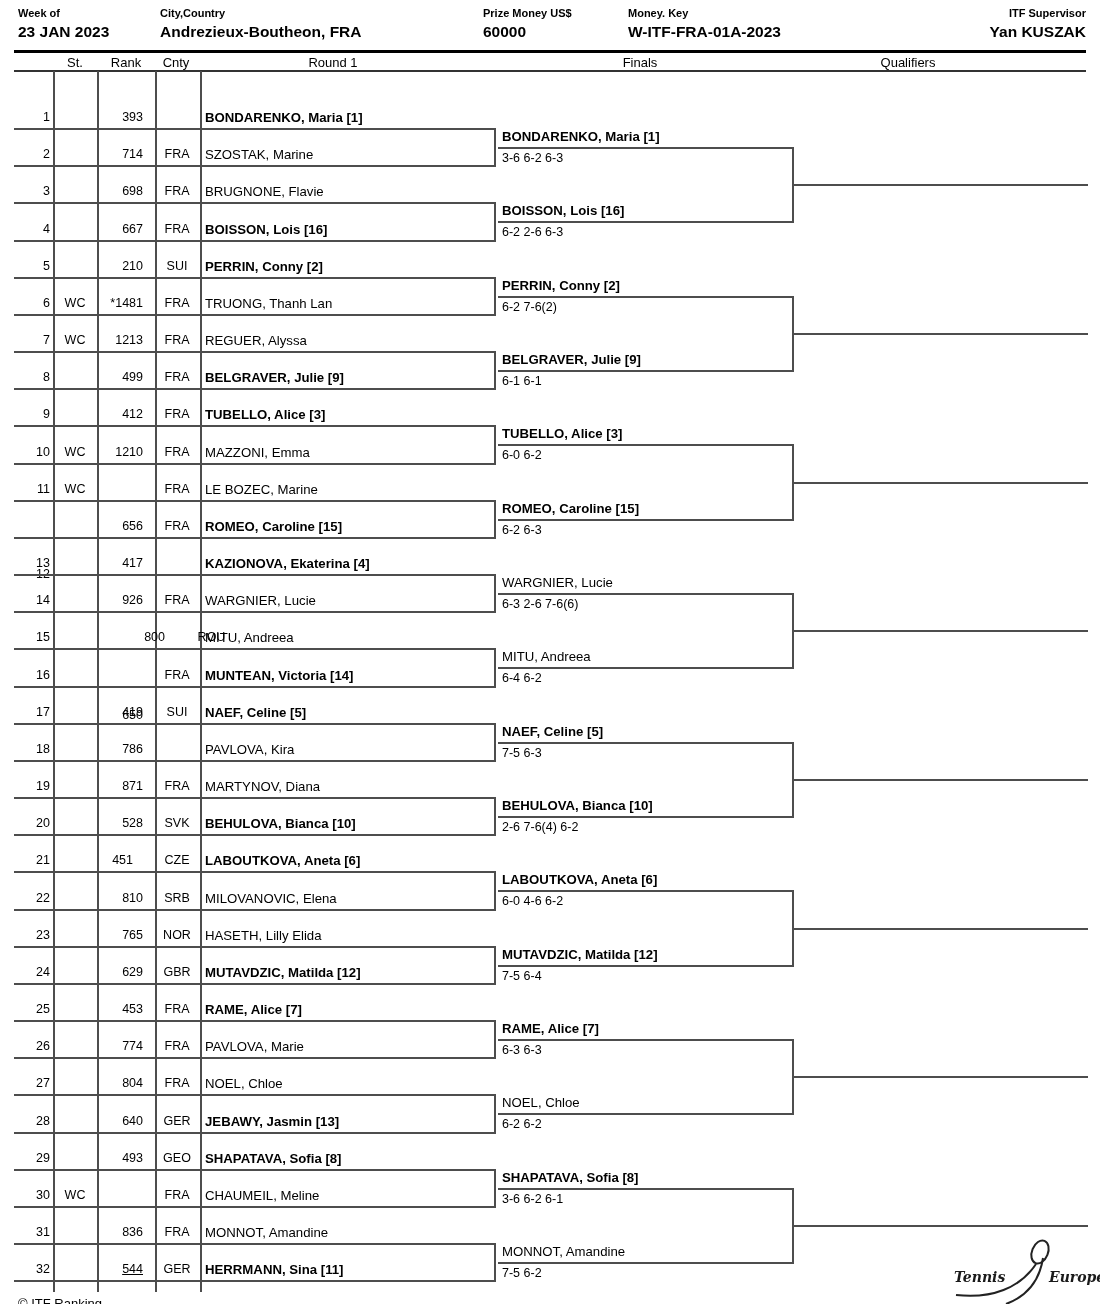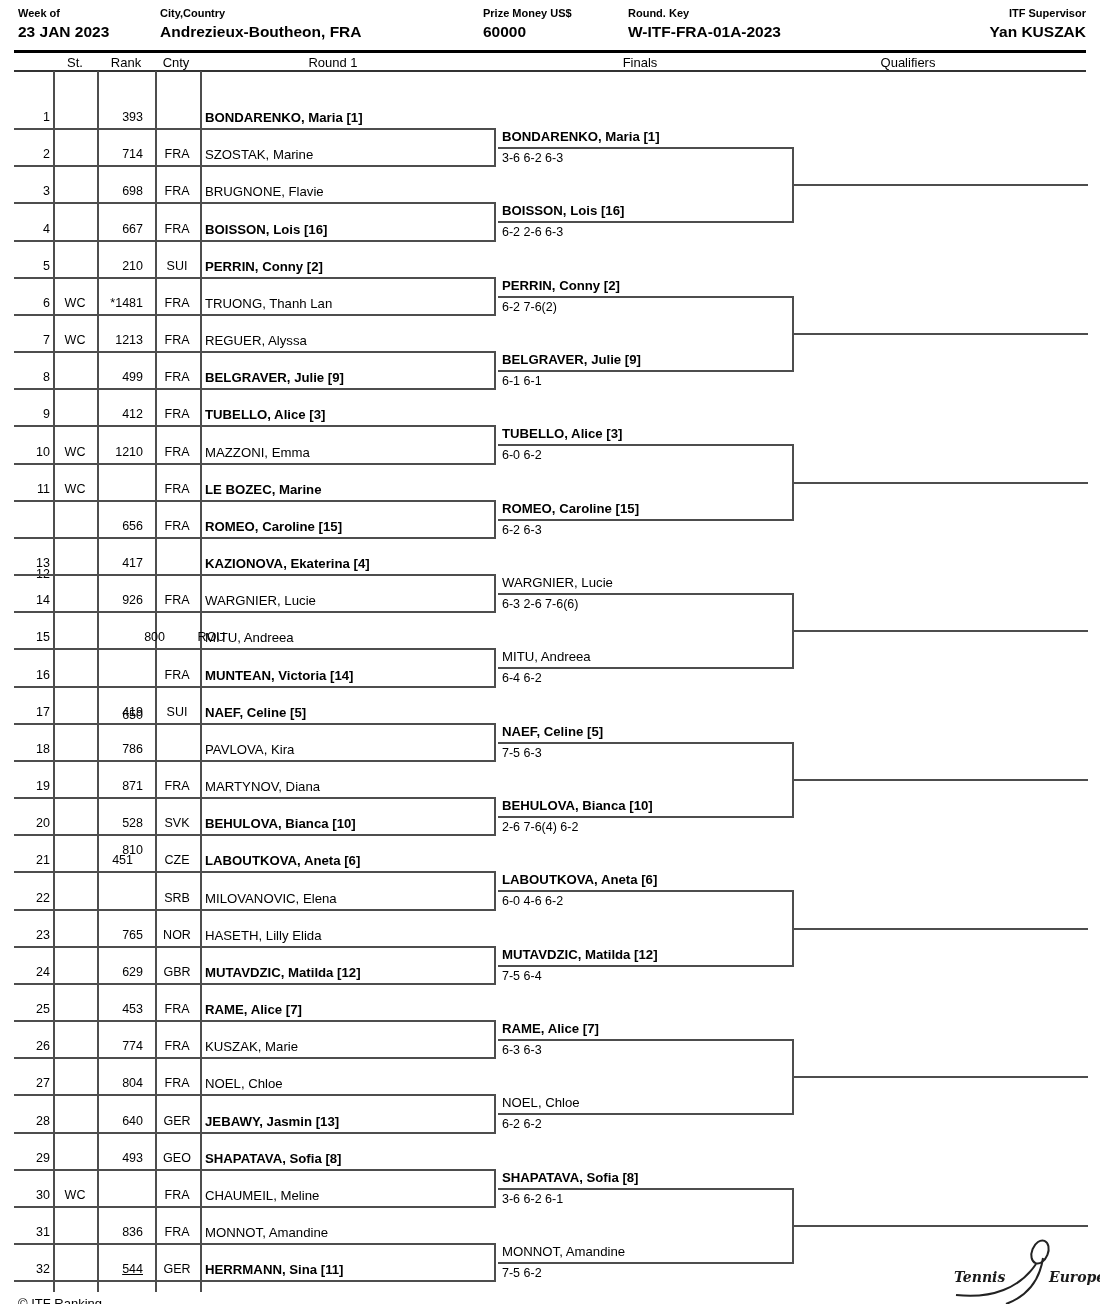--- a/index.html
+++ b/index.html
@@ -24,21 +24,21 @@
 
 <div class="hlabel" style="left:18px;top:7px">Week of</div>
 <div class="hvalue" style="left:18px;top:23px">23 JAN 2023</div>
 
 <div class="hlabel" style="left:160px;top:7px">City,Country</div>
 <div class="hvalue" style="left:160px;top:23px">Andrezieux-Boutheon, FRA</div>
 
 <div class="hlabel" style="left:483px;top:7px">Prize Money US$</div>
 <div class="hvalue" style="left:483px;top:23px">60000</div>
 
-<div class="hlabel" style="left:628px;top:7px">Round. Key</div>
+<div class="hlabel" style="left:628px;top:7px">Money. Key</div>
 <div class="hvalue" style="left:628px;top:23px">W-ITF-FRA-01A-2023</div>
 
 <div class="hlabel" style="right:14px;top:7px;text-align:right">ITF Supervisor</div>
 <div class="hvalue" style="right:14px;top:23px;text-align:right">Yan KUSZAK</div>
 
 <div class="blackline" style="left:14px;top:50px;width:1072px;height:3px"></div>
 
 <div class="colhead" style="left:75px;top:55px">St.</div>
 <div class="colhead" style="left:126px;top:55px">Rank</div>
 <div class="colhead" style="left:176px;top:55px">Cnty</div>
@@ -116,21 +116,21 @@
     <div class="cell ctr" style="left: 55px; top: 444px; width: 40px;">WC</div>
     <div class="cell num" style="left: 99px; top: 444px; width: 44px;">1210</div>
     <div class="cell ctr" style="left: 155px; top: 444px; width: 44px;">FRA</div>
     <div class="cell name" style="left: 205px; top: 444px; width: 288px;">MAZZONI, Emma</div>
     <div class="line" style="left: 14px; top: 463px; width: 481px; height: 2px;"></div>
     <div class="line" style="left: 494px; top: 425px; width: 2px; height: 40px;"></div>
     <div class="cell num" style="left: 16px; top: 481px; width: 34px;">11</div>
     <div class="cell ctr" style="left: 55px; top: 481px; width: 40px;">WC</div>
     <div class="cell num" style="left: 99px; top: 481px; width: 44px;"></div>
     <div class="cell ctr" style="left: 155px; top: 481px; width: 44px;">FRA</div>
-    <div class="cell name" style="left: 205px; top: 481px; width: 288px; font-weight: bold;">LE BOZEC, Marine</div>
+    <div class="cell name" style="left: 205px; top: 481px; width: 288px;">LE BOZEC, Marine</div>
     <div class="line" style="left: 14px; top: 500px; width: 481px; height: 2px;"></div>
     <div class="cell num" style="left: 16px; top: 518px; width: 34px; margin-top: 48px;">12</div>
     <div class="cell ctr" style="left: 55px; top: 518px; width: 40px;"></div>
     <div class="cell num" style="left: 99px; top: 518px; width: 44px;">656</div>
     <div class="cell ctr" style="left: 155px; top: 518px; width: 44px;">FRA</div>
     <div class="cell name seeded" style="left: 205px; top: 518px; width: 288px;">ROMEO, Caroline [15]</div>
     <div class="line" style="left: 14px; top: 537px; width: 481px; height: 2px;"></div>
     <div class="line" style="left: 494px; top: 500px; width: 2px; height: 39px;"></div>
     <div class="cell num" style="left: 16px; top: 555px; width: 34px;">13</div>
     <div class="cell ctr" style="left: 55px; top: 555px; width: 40px;"></div>
@@ -185,21 +185,21 @@
     <div class="line" style="left: 14px; top: 834px; width: 481px; height: 2px;"></div>
     <div class="line" style="left: 494px; top: 797px; width: 2px; height: 39px;"></div>
     <div class="cell num" style="left: 16px; top: 852px; width: 34px;">21</div>
     <div class="cell ctr" style="left: 55px; top: 852px; width: 40px;"></div>
     <div class="cell num" style="left: 89px; top: 852px; width: 44px;">451</div>
     <div class="cell ctr" style="left: 155px; top: 852px; width: 44px;">CZE</div>
     <div class="cell name seeded" style="left: 205px; top: 852px; width: 288px;">LABOUTKOVA, Aneta [6]</div>
     <div class="line" style="left: 14px; top: 871px; width: 481px; height: 2px;"></div>
     <div class="cell num" style="left: 16px; top: 890px; width: 34px;">22</div>
     <div class="cell ctr" style="left: 55px; top: 890px; width: 40px;"></div>
-    <div class="cell num" style="left: 99px; top: 842px; width: 44px; text-align: right;">810</div>
+    <div class="cell num" style="left: 99px; top: 890px; width: 44px; text-align: right;">810</div>
     <div class="cell ctr" style="left: 155px; top: 890px; width: 44px;">SRB</div>
     <div class="cell name" style="left: 205px; top: 890px; width: 288px;">MILOVANOVIC, Elena</div>
     <div class="line" style="left: 14px; top: 909px; width: 481px; height: 2px;"></div>
     <div class="line" style="left: 494px; top: 871px; width: 2px; height: 40px;"></div>
     <div class="cell num" style="left: 16px; top: 927px; width: 34px;">23</div>
     <div class="cell ctr" style="left: 55px; top: 927px; width: 40px;"></div>
     <div class="cell num" style="left: 99px; top: 927px; width: 44px;">765</div>
     <div class="cell ctr" style="left: 155px; top: 927px; width: 44px;">NOR</div>
     <div class="cell name" style="left: 205px; top: 927px; width: 288px;">HASETH, Lilly Elida</div>
     <div class="line" style="left: 14px; top: 946px; width: 481px; height: 2px;"></div>
@@ -213,21 +213,21 @@
     <div class="cell num" style="left: 16px; top: 1001px; width: 34px;">25</div>
     <div class="cell ctr" style="left: 55px; top: 1001px; width: 40px;"></div>
     <div class="cell num" style="left: 99px; top: 1001px; width: 44px;">453</div>
     <div class="cell ctr" style="left: 155px; top: 1001px; width: 44px;">FRA</div>
     <div class="cell name seeded" style="left: 205px; top: 1001px; width: 288px;">RAME, Alice [7]</div>
     <div class="line" style="left: 14px; top: 1020px; width: 481px; height: 2px;"></div>
     <div class="cell num" style="left: 16px; top: 1038px; width: 34px;">26</div>
     <div class="cell ctr" style="left: 55px; top: 1038px; width: 40px;"></div>
     <div class="cell num" style="left: 99px; top: 1038px; width: 44px;">774</div>
     <div class="cell ctr" style="left: 155px; top: 1038px; width: 44px;">FRA</div>
-    <div class="cell name" style="left: 205px; top: 1038px; width: 288px;">KUSZAK, Marie</div>
+    <div class="cell name" style="left: 205px; top: 1038px; width: 288px;">PAVLOVA, Marie</div>
     <div class="line" style="left: 14px; top: 1057px; width: 481px; height: 2px;"></div>
     <div class="line" style="left: 494px; top: 1020px; width: 2px; height: 39px;"></div>
     <div class="cell num" style="left: 16px; top: 1075px; width: 34px;">27</div>
     <div class="cell ctr" style="left: 55px; top: 1075px; width: 40px;"></div>
     <div class="cell num" style="left: 99px; top: 1075px; width: 44px;">804</div>
     <div class="cell ctr" style="left: 155px; top: 1075px; width: 44px;">FRA</div>
     <div class="cell name" style="left: 205px; top: 1075px; width: 288px;">NOEL, Chloe</div>
     <div class="line" style="left: 14px; top: 1094px; width: 481px; height: 2px;"></div>
     <div class="cell num" style="left: 16px; top: 1113px; width: 34px;">28</div>
     <div class="cell ctr" style="left: 55px; top: 1113px; width: 40px;"></div>

